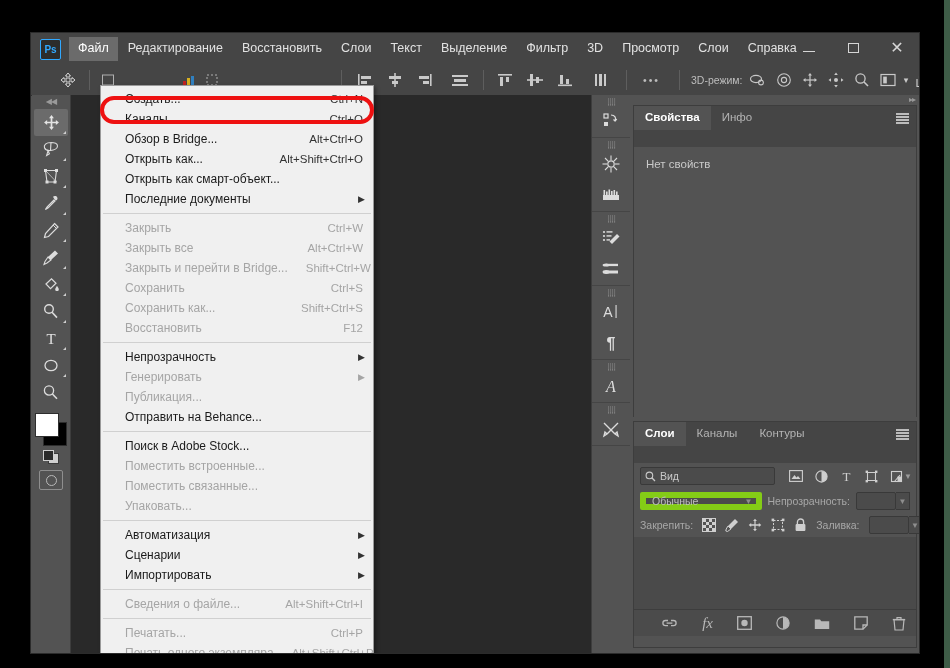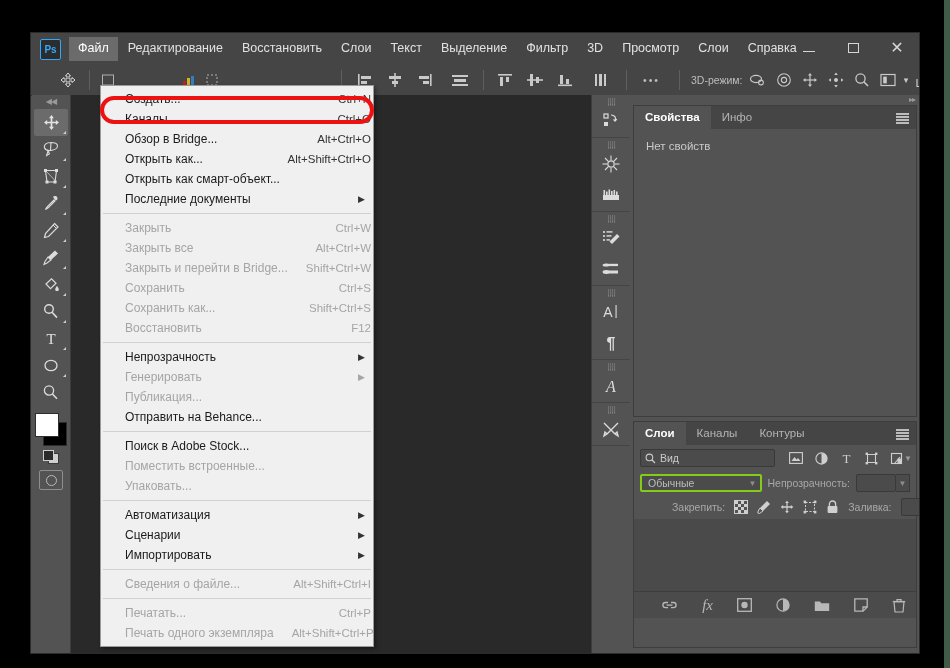--- a/index.html
+++ b/index.html
@@ -257,21 +257,21 @@
   }
 
   .panel {
     background: #535353;
     border: 1px solid #3d3d3d;
     box-sizing: border-box;
     margin: 0 3px 4px 3px;
   }
   .panel-tabs {
     position: relative;
-    height: 23px;
+    height: 41px;
     background: #454545;
     display: flex;
     align-items: flex-start;
   }
   .ptab {
     font-size: 11.5px;
     color: #b4b4b4;
     padding: 5px 11px 6px 11px;
     line-height: 13px;
     white-space: nowrap;
@@ -333,21 +333,21 @@
 
   .blend-row {
     display: flex;
     align-items: center;
     height: 24px;
     padding: 0 6px;
     gap: 6px;
   }
   .dd {
     background: #4b4b4b;
-    border: 2px solid #84cc16;
+    border: 6px solid #84cc16;
     border-radius: 2px;
     height: 18px;
     box-sizing: border-box;
     display: flex;
     align-items: center;
     justify-content: space-between;
     padding: 0 3px 0 6px;
     font-size: 10.5px;
     color: #bdbdbd;
   }
@@ -368,21 +368,20 @@
     box-sizing: border-box;
     display:flex;align-items:center;justify-content:center;
     color:#8e8e8e;font-size:8px;
   }
   .lock-row {
     display: flex;
     align-items: center;
     height: 24px;
     padding: 0 6px;
     gap: 9px;
-    margin-left: 32px;
   }
   .layers-list {
     background: #4a4a4a;
     height: 72px;
   }
   .layers-footer {
     height: 26px;
     background: #4b4b4b;
     border-top: 1px solid #3d3d3d;
     display: flex;
@@ -404,21 +403,21 @@
     box-shadow: 2px 2px 4px rgba(0,0,0,0.35);
     padding: 3px 0;
     z-index: 50;
     box-sizing: border-box;
   }
   .dd-item {
     position: relative;
     height: 20px;
     display: flex;
     align-items: center;
-    padding: 0 2px 0 24px;
+    padding: 0 10px 0 24px;
     font-size: 12px;
     color: #1a1a1a;
     white-space: nowrap;
   }
   .dd-item.disabled { color: #a5a5a5; }
   .dd-label { flex: 1; }
   .dd-accel {
     color: #333333;
     font-size: 11.5px;
     padding-left: 18px;
@@ -1085,20 +1084,23 @@
           <span class="dd-label">Отправить на Behance...</span>
         </div>
         <div class="dd-sep"></div>
         <div class="dd-item">
           <span class="dd-label">Поиск в Adobe Stock...</span>
         </div>
         <div class="dd-item disabled">
           <span class="dd-label">Поместить встроенные...</span>
         </div>
         <div class="dd-item disabled">
+          <span class="dd-label">Поместить связанные...</span>
+        </div>
+        <div class="dd-item disabled">
           <span class="dd-label">Упаковать...</span>
         </div>
         <div class="dd-sep"></div>
         <div class="dd-item">
           <span class="dd-label">Автоматизация</span>
           <span class="dd-arrow">▶</span>
         </div>
         <div class="dd-item">
           <span class="dd-label">Сценарии</span>
           <span class="dd-arrow">▶</span>

